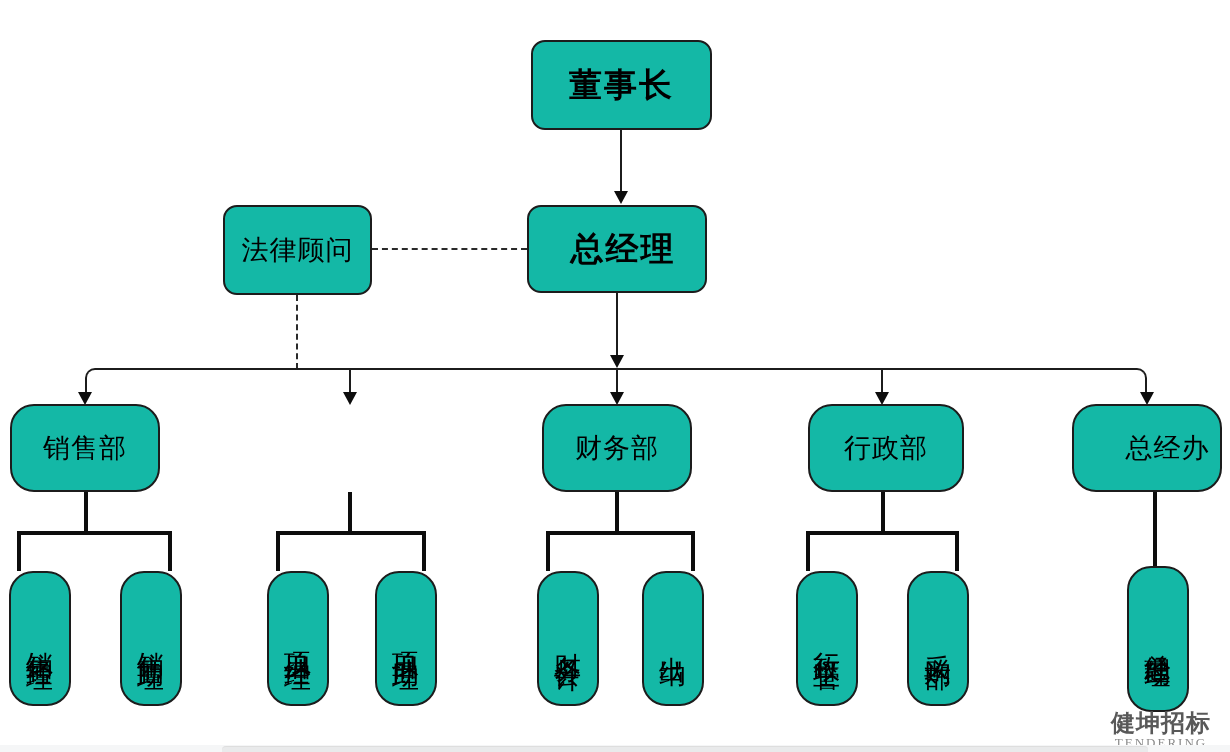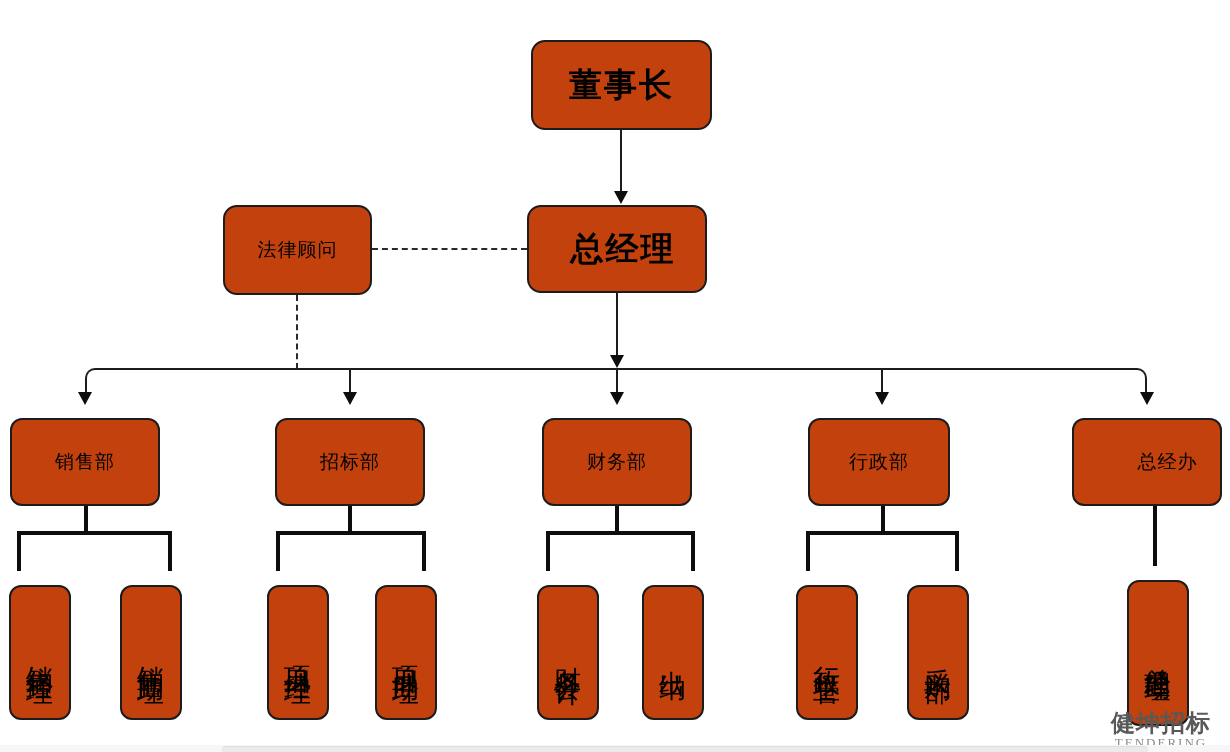--- a/index.html
+++ b/index.html
@@ -1,27 +1,27 @@
 <!DOCTYPE html>
 <html><head>
 <meta charset="utf-8">
 <style>
   html,body{margin:0;padding:0;background:#ffffff;}
   #canvas{
     position:relative;width:1230px;height:752px;background:#ffffff;overflow:hidden;
     font-family:"DejaVu Sans",sans-serif;color:#000;
   }
   .box{
-    position:absolute;background:#c2410c;border:2px solid #1c1c1c;box-sizing:border-box;
+    position:absolute;background:#14b8a6;border:2px solid #1c1c1c;box-sizing:border-box;
     display:flex;align-items:center;justify-content:center;z-index:2;
   }
   .r14{border-radius:14px;}
-  .r12{border-radius:12px;margin-top:14px;}
+  .r12{border-radius:24px;}
   .big{font-size:33px;font-weight:bold;letter-spacing:2px;}
-  .mid{font-size:19px;letter-spacing:1px;}
+  .mid{font-size:27px;letter-spacing:1px;}
   .vtext{writing-mode:vertical-rl;text-orientation:upright;font-size:27px;letter-spacing:4px;line-height:1;}
   .line{position:absolute;background:#1c1c1c;z-index:1;}
   .thick{background:#0d0d0d;}
   .arrow{
     position:absolute;width:0;height:0;z-index:1;
     border-left:7px solid transparent;border-right:7px solid transparent;border-top:13px solid #0d0d0d;
   }
   .dashv{position:absolute;width:0;border-left:2px dashed #2a2a2a;z-index:1;}
   .dashh{position:absolute;height:0;border-top:2px dashed #2a2a2a;z-index:1;}
   .bus{
@@ -71,27 +71,24 @@
 
   <div class="line" style="left:616px;top:370px;width:2px;height:23px;"></div>
   <div class="arrow" style="left:610px;top:392px;"></div>
 
   <div class="line" style="left:881px;top:370px;width:2px;height:23px;"></div>
   <div class="arrow" style="left:875px;top:392px;"></div>
 
   <div class="box r12 mid" style="left:10px;top:404px;width:150px;height:88px;">
     <span>销售部</span>
   </div>
-  <div class="box r12 mid" style="left:275px;top:404px;width:150px;height:88px;">
-    <span>招标部</span>
-  </div>
   <div class="box r12 mid" style="left:542px;top:404px;width:150px;height:88px;text-align:center;">
     <span>财务部</span>
   </div>
-  <div class="box r12 mid" style="left:808px;top:404px;width:142px;height:88px;">
+  <div class="box r12 mid" style="left:808px;top:404px;width:156px;height:88px;">
     <span>行政部</span>
   </div>
   <div class="box r12 mid" style="left:1072px;top:404px;width:150px;height:88px;padding-left:41px;">
     <span>总经办</span>
   </div>
 
   <div class="line thick" style="left:84px;top:492px;width:4px;height:41px;"></div>
   <div class="line thick" style="left:17px;top:531px;width:155px;height:4px;"></div>
   <div class="line thick" style="left:17px;top:531px;width:4px;height:40px;"></div>
   <div class="line thick" style="left:168px;top:531px;width:4px;height:40px;"></div>

